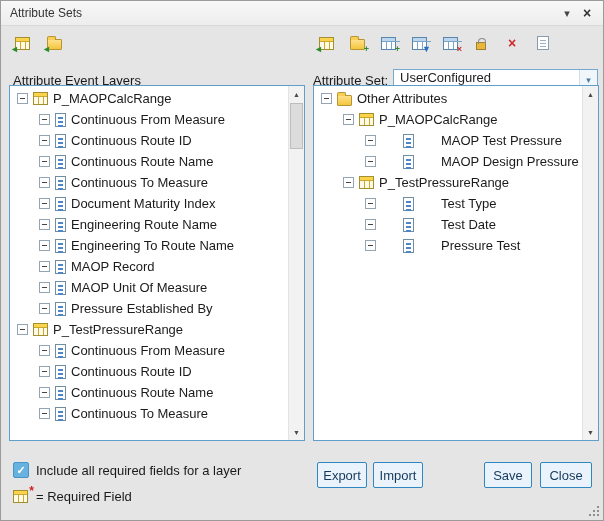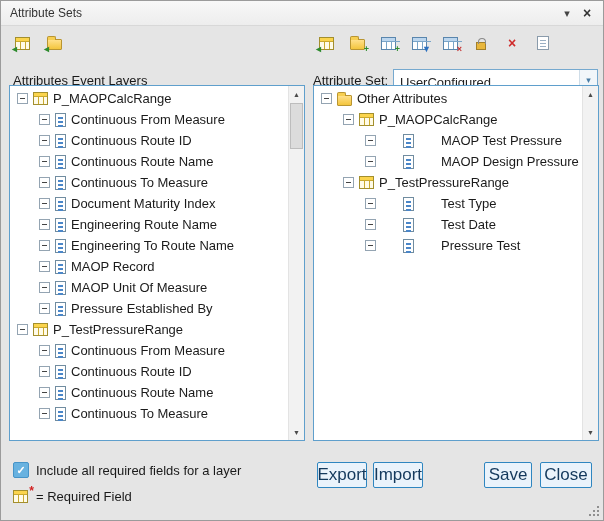--- a/index.html
+++ b/index.html
@@ -43,21 +43,21 @@
   .folder::before{content:"";position:absolute;top:-4px;left:-1px;width:7px;height:3px;background:#f7cf52;border:1px solid #b99531;border-bottom:none;border-radius:2px 2px 0 0;}
   .page{width:12px;height:14px;border:1px solid #8a9bab;background:#fff;}
   .page::before{content:"";position:absolute;left:2px;right:2px;top:3px;height:1px;background:#9bb0c4;box-shadow:0 3px 0 #9bb0c4,0 6px 0 #9bb0c4;}
   .lock{width:10px;height:8px;border:1px solid #a3802a;background:#e9b73c;margin-top:5px;}
   .lock::before{content:"";position:absolute;top:-5px;left:1px;width:6px;height:5px;border:1px solid #8a8a8a;border-bottom:none;border-radius:4px 4px 0 0;}
   
   .lbl-available{position:absolute;top:72px;left:12px;font-size:13px;color:#1a1a1a;}
   .lbl-attrset{position:absolute;top:72px;left:312px;font-size:13px;color:#1a1a1a;}
   .combo{
     position:absolute;top:68px;left:392px;width:205px;height:22px;
-    border:1px solid #76a9cf;background:#fff;display:flex;align-items:flex-end;
+    border:1px solid #76a9cf;background:#fff;display:flex;align-items:flex-start;
   }
   .combo-val{flex:1;padding:0 6px;font-size:13px;color:#222;white-space:nowrap;overflow:hidden;}
   .combo-arrow{width:18px;height:100%;border-left:1px solid #cfdde8;background:#f1f6fa;display:flex;align-items:center;justify-content:center;color:#4a7da6;font-size:9px;}
   
   .panel{position:absolute;top:84px;height:356px;border:1px solid #5f9fcc;background:#fff;overflow:hidden;}
   .panel.pleft{left:8px;width:296px;}
   .panel.pright{left:312px;width:286px;}
   .tree{position:absolute;top:2px;left:1px;right:17px;bottom:1px;overflow:hidden;}
   .row{display:flex;align-items:center;height:21px;gap:5px;padding-left:6px;white-space:nowrap;cursor:default;}
   .row.d1{padding-left:28px;}
@@ -71,21 +71,21 @@
   .sb-btn.up{top:0;} .sb-btn.down{bottom:0;}
   .sb-thumb{position:absolute;left:1px;right:1px;top:17px;height:46px;background:#dcdcdc;border:1px solid #bdbdbd;cursor:default;}
   
   .chk-row{position:absolute;top:461px;left:12px;display:flex;align-items:center;gap:7px;cursor:default;}
   .chk{width:16px;height:16px;background:#68b2e0;border:1px solid #4694c8;border-radius:2px;display:flex;align-items:center;justify-content:center;color:#fff;font-size:11px;font-weight:bold;}
   .chk-lbl{font-size:13px;color:#1a1a1a;}
   .legend{position:absolute;top:488px;left:12px;display:flex;align-items:center;gap:8px;font-size:13px;color:#1a1a1a;}
   .req-star{position:absolute;right:-7px;top:-6px;color:#d22222;font-size:12px;font-weight:bold;line-height:1;}
   .btn{
     position:absolute;top:461px;height:24px;border:1px solid #2f86c0;background:#eaf3fb;
-    color:#14395c;font-size:17px;font-family:inherit;border-radius:2px;padding:12px 6px;cursor:default;
+    color:#14395c;font-size:13px;font-family:inherit;border-radius:2px;padding:12px 6px;cursor:default;
     display:flex;align-items:center;justify-content:center;
   }
   .btn.export{left:316px;width:50px;}
   .btn.import{left:372px;width:50px;}
   .btn.save{left:483px;width:48px;}
   .btn.close{left:539px;width:52px;}
   .grip{position:absolute;right:4px;bottom:4px;width:11px;height:11px;}
   .grip::before{
     content:"";position:absolute;right:0;bottom:0;width:2px;height:2px;background:#8f8f8f;
     box-shadow:-4px 0 0 #8f8f8f,-8px 0 0 #8f8f8f,0 -4px 0 #8f8f8f,-4px -4px 0 #8f8f8f,0 -8px 0 #8f8f8f;
@@ -142,21 +142,21 @@
       <span class="ico lock"></span>
     </span>
     <span class="tool">
       <span class="bigx">×</span>
     </span>
     <span class="tool">
       <span class="ico page"></span>
     </span>
   </div>
 
-  <div class="lbl-available">Attributes Event Layers</div>
+  <div class="lbl-available">Attribute Event Layers</div>
   <div class="lbl-attrset">Attribute Set:</div>
 
   <div class="combo">
     <span class="combo-val">UserConfigured</span>
     <span class="combo-arrow">
         <span>▾</span>
       </span>
   </div>
 
   <div class="panel pleft">

